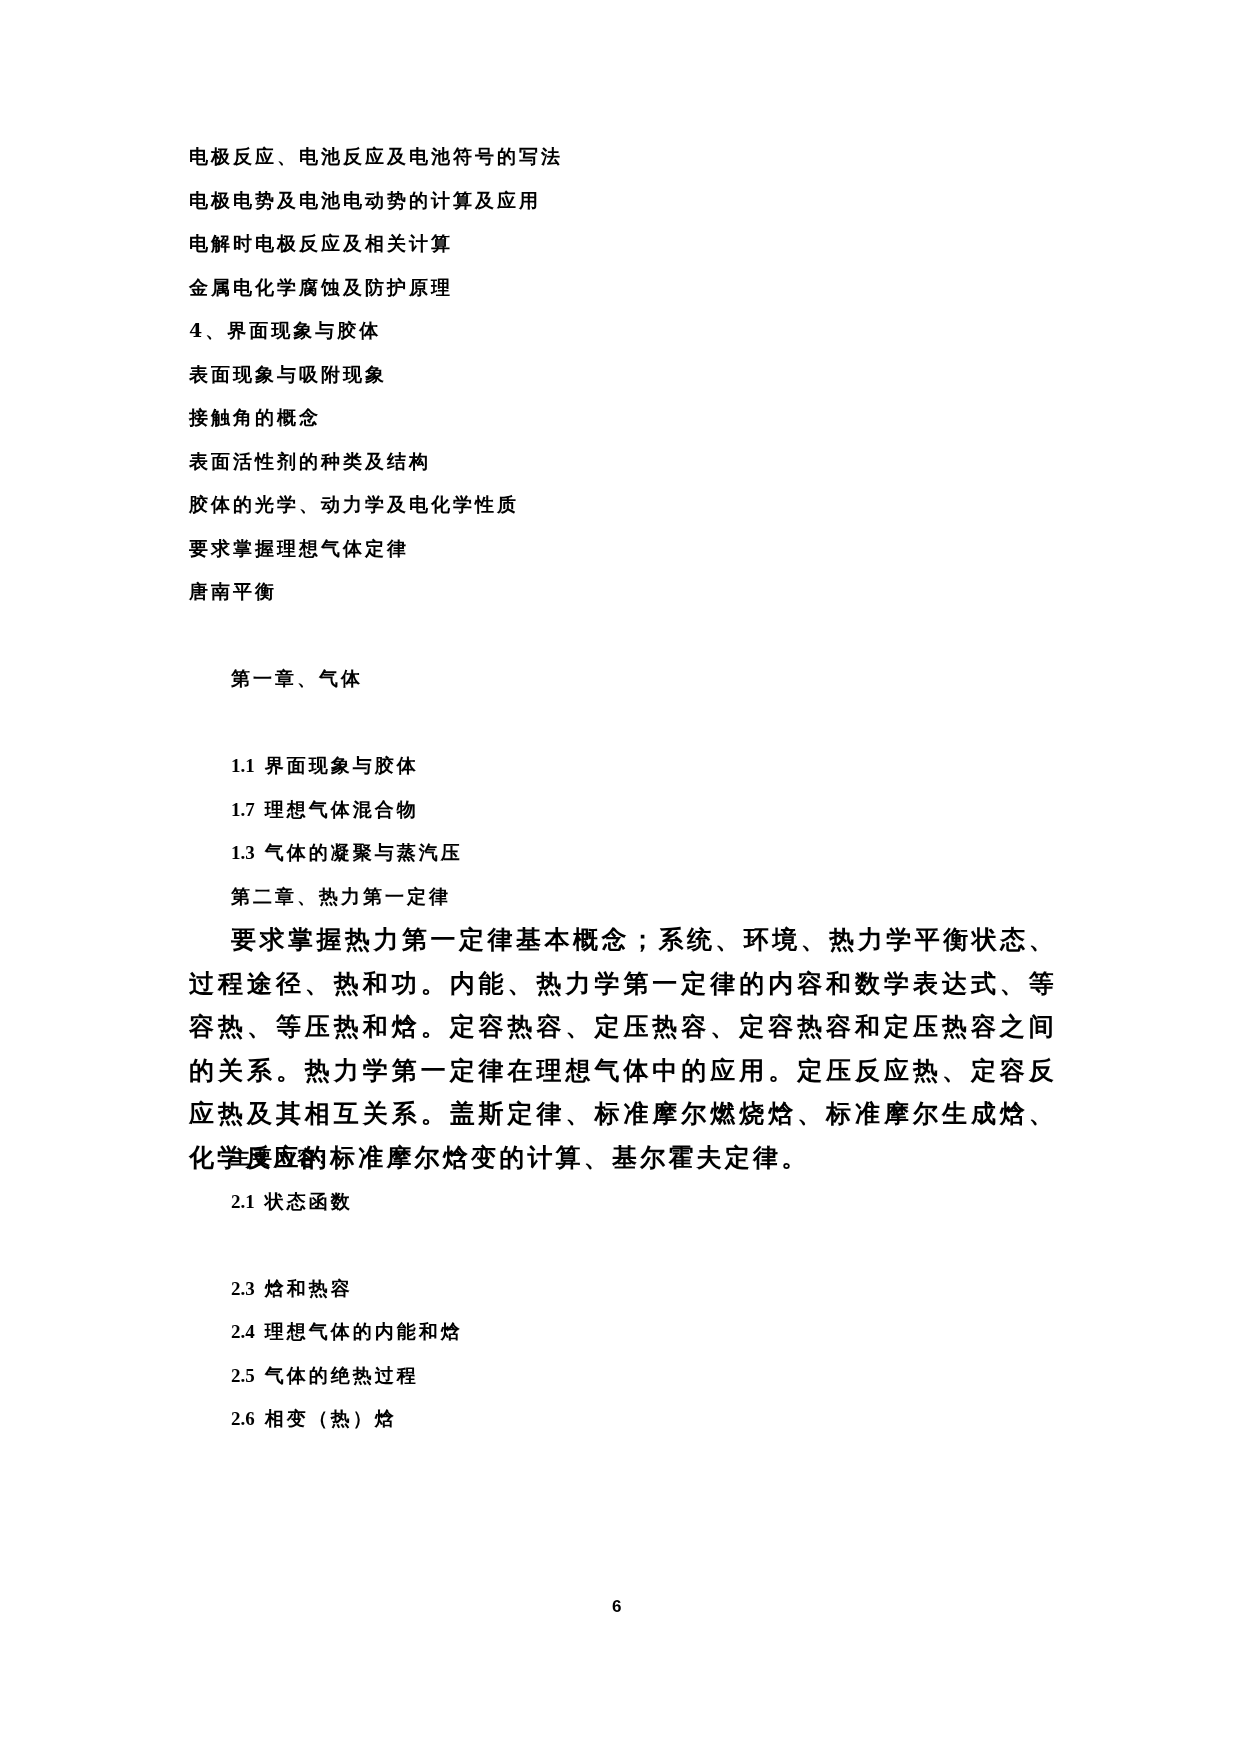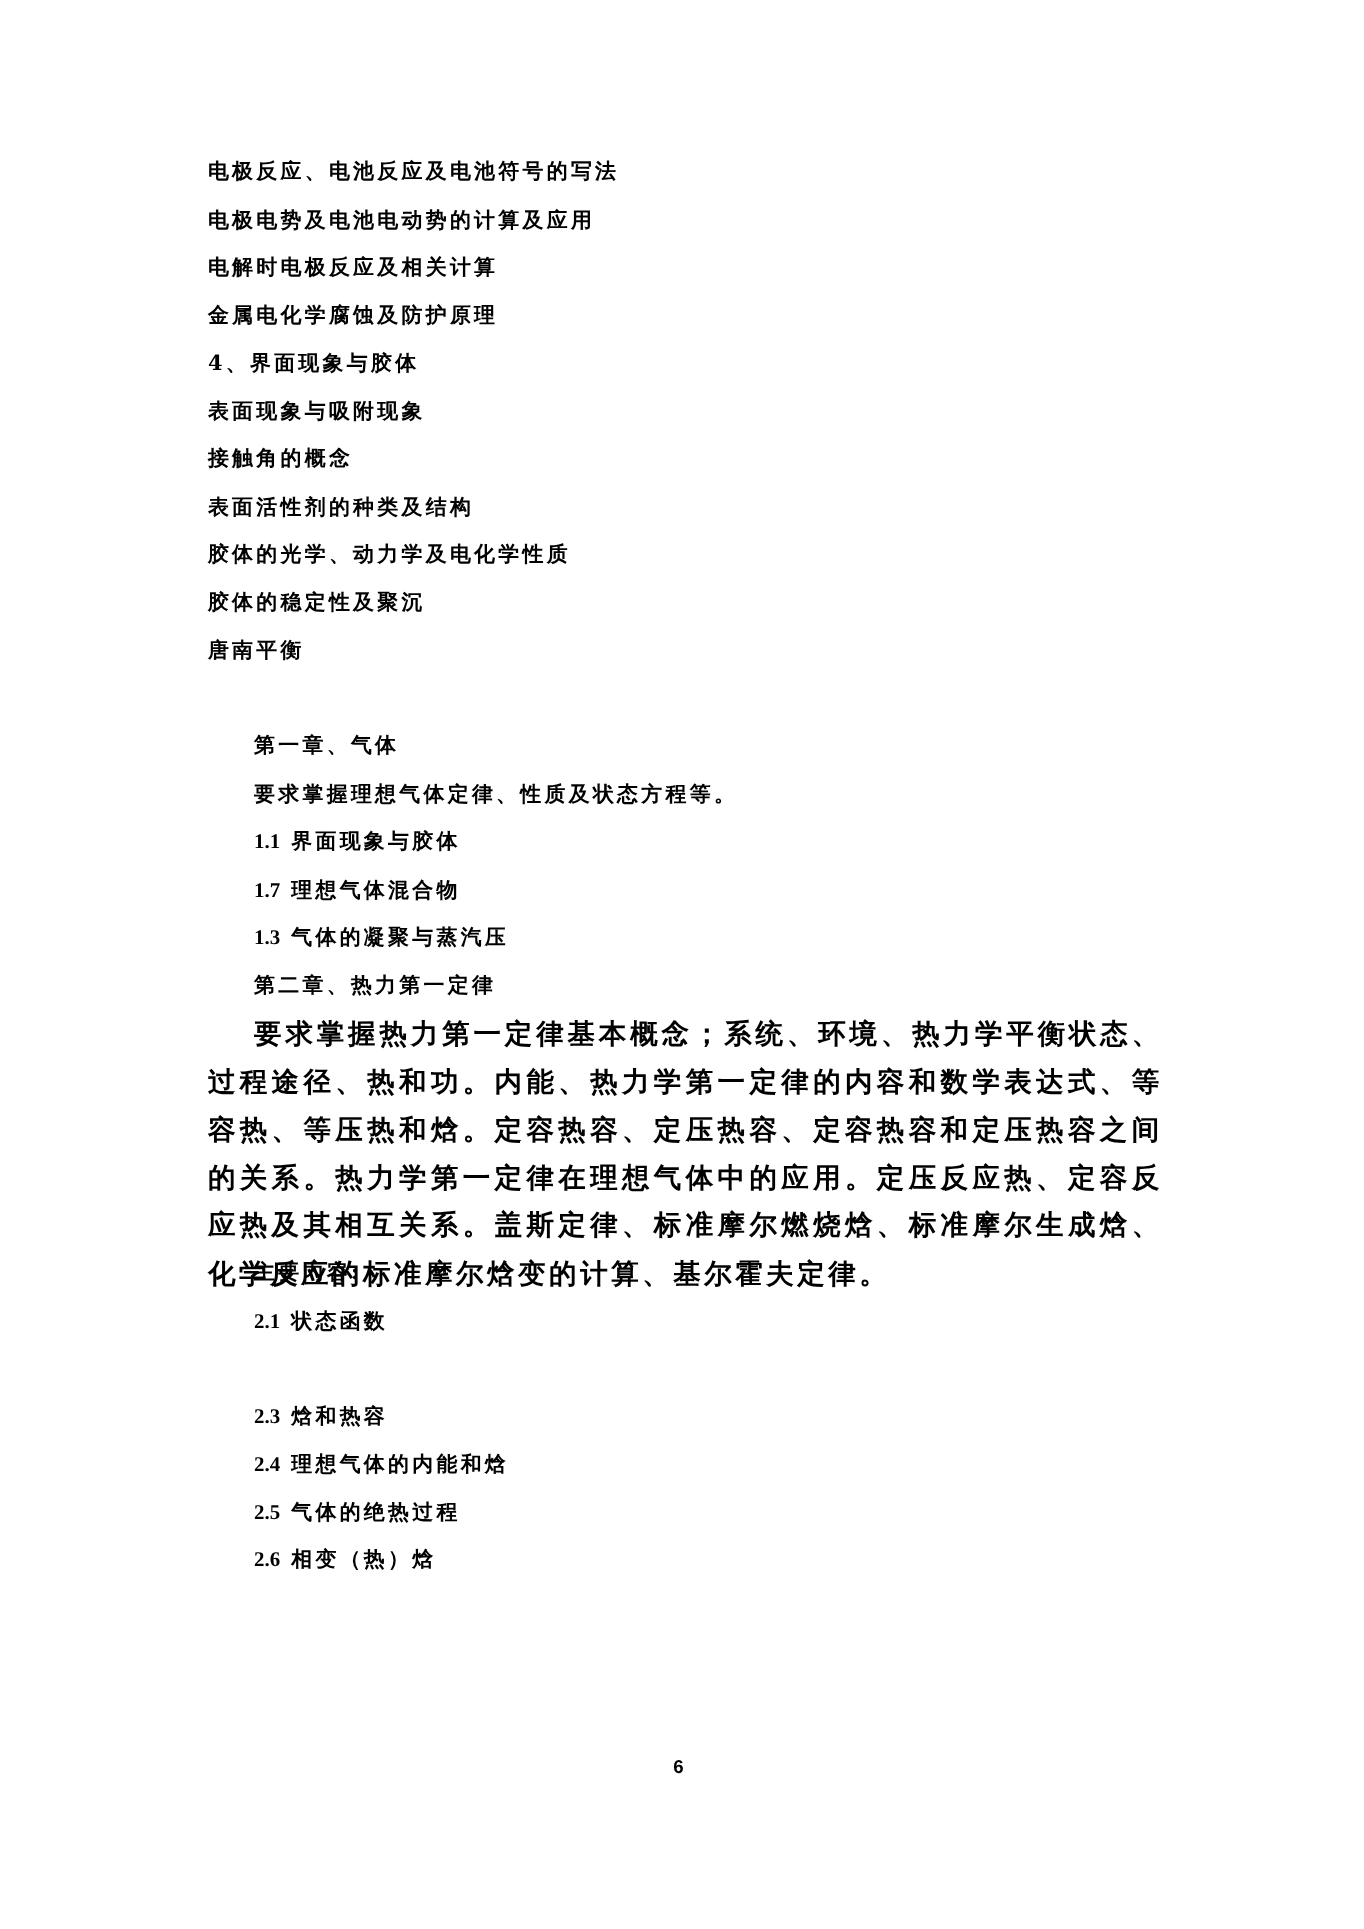--- a/index.html
+++ b/index.html
@@ -73,26 +73,25 @@
 
   <div class="line flush" style="top:144px">电极反应、电池反应及电池符号的写法</div>
   <div class="line flush" style="top:188px">电极电势及电池电动势的计算及应用</div>
   <div class="line flush" style="top:231px">电解时电极反应及相关计算</div>
   <div class="line flush" style="top:275px">金属电化学腐蚀及防护原理</div>
   <div class="line flush" style="top:318px">4、界面现象与胶体</div>
   <div class="line flush" style="top:362px">表面现象与吸附现象</div>
   <div class="line flush" style="top:405px">接触角的概念</div>
   <div class="line flush" style="top:449px">表面活性剂的种类及结构</div>
   <div class="line flush" style="top:492px">胶体的光学、动力学及电化学性质</div>
-  <div class="line flush" style="top:536px">胶体的稳定性及聚沉</div>
+  <div class="line flush" style="top:536px">要求掌握理想气体定律</div>
   <div class="line flush" style="top:579px">唐南平衡</div>
 
 
   <div class="line indent" style="top:666px">第一章、气体</div>
-  <div class="line indent" style="top:710px">要求掌握理想气体定律、性质及状态方程等。</div>
 
   <div class="line indent" style="top:753px">
     <span class="num">1.1</span><span>界面现象与胶体</span>
   </div>
   <div class="line indent" style="top:797px">
     <span class="num">1.7</span><span>理想气体混合物</span>
   </div>
   <div class="line indent" style="top:840px">
     <span class="num">1.3</span><span>气体的凝聚与蒸汽压</span>
   </div>

